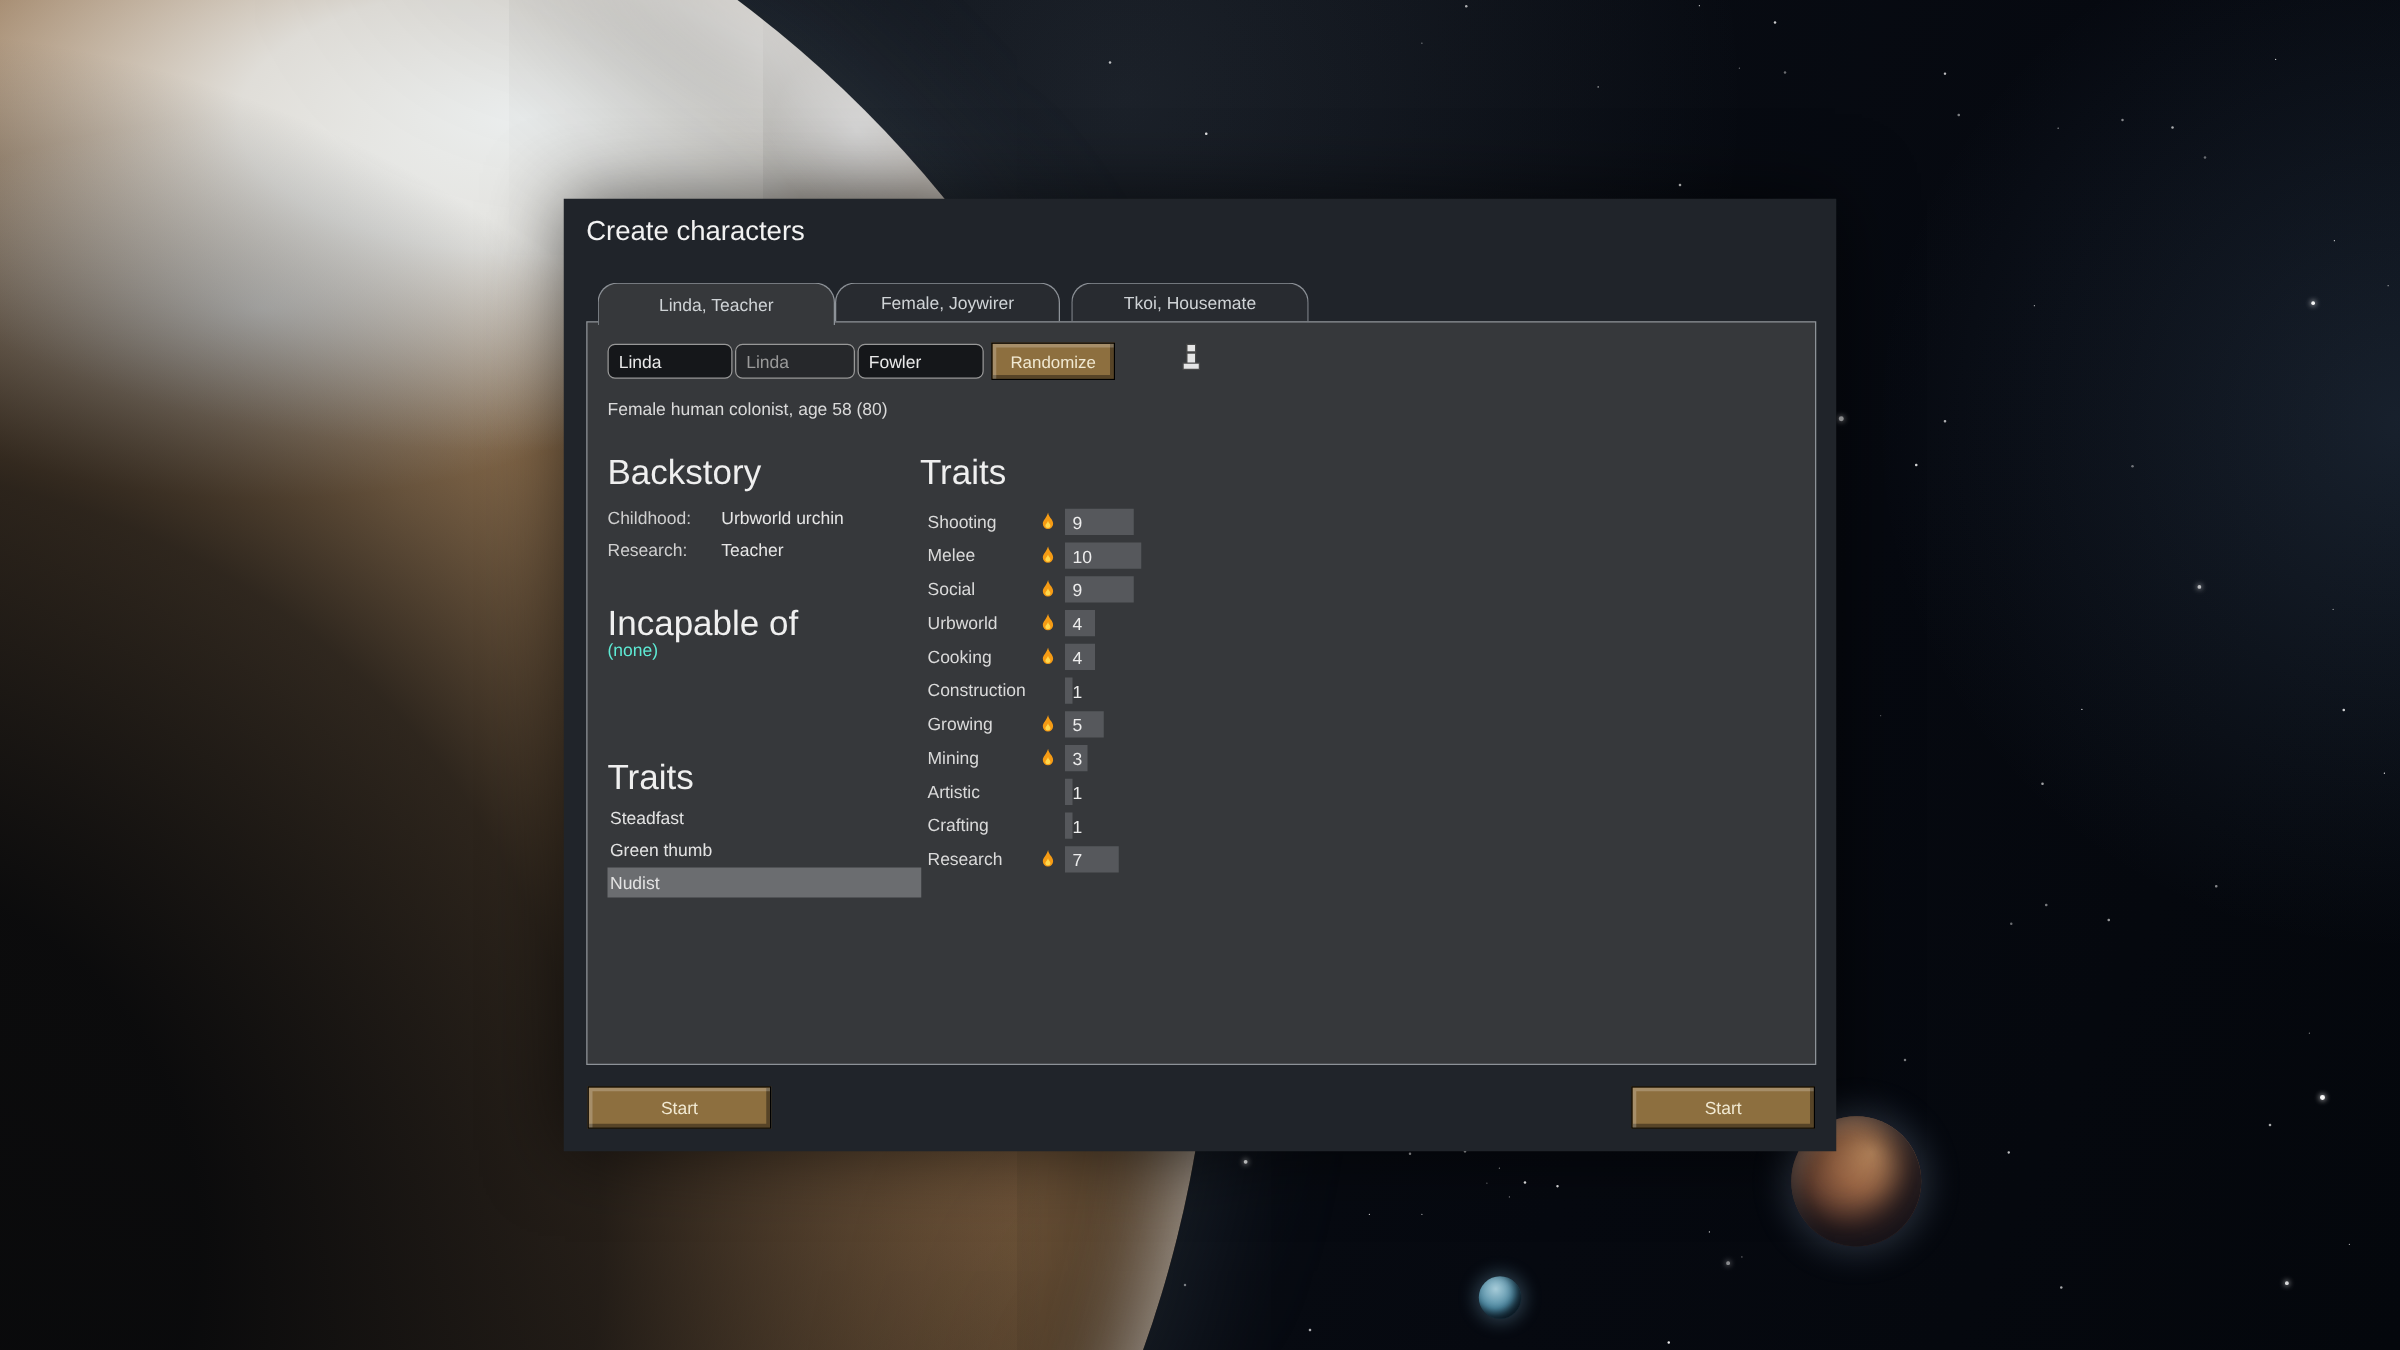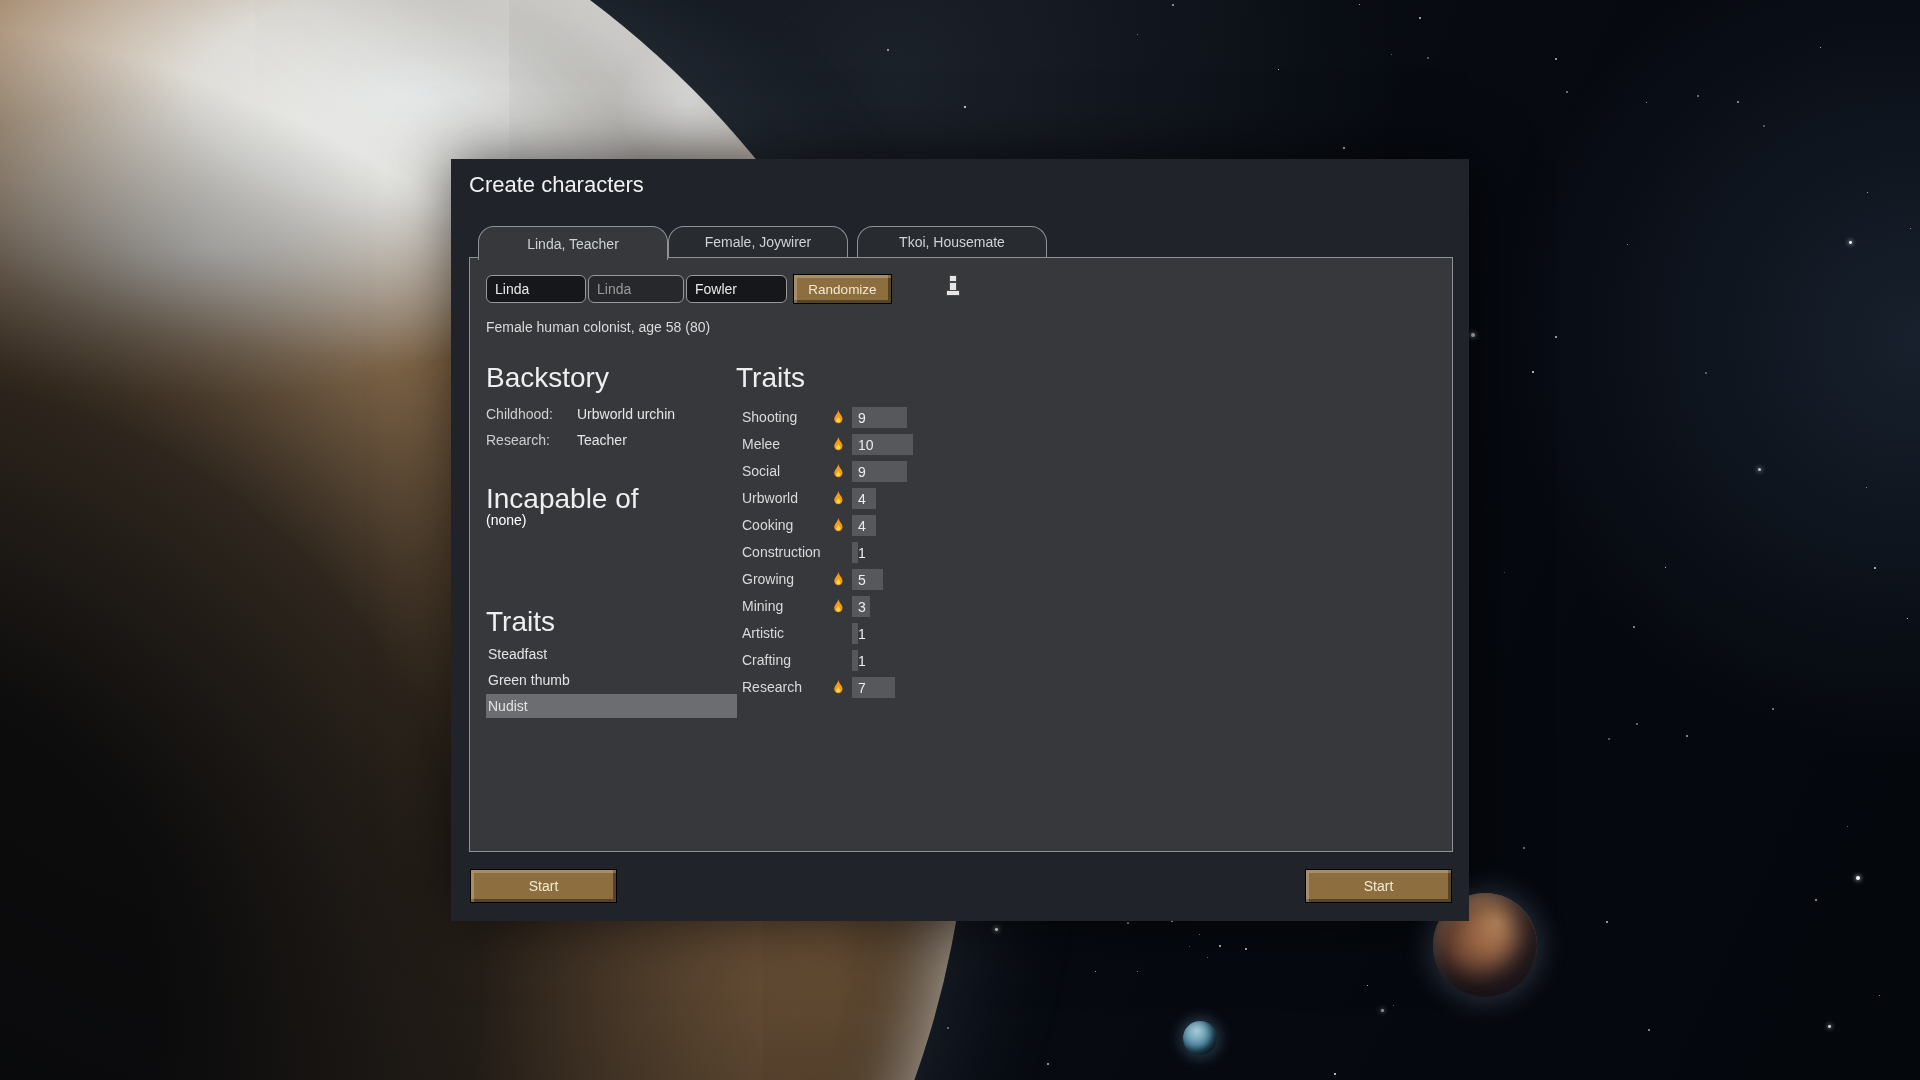--- a/index.html
+++ b/index.html
@@ -77,21 +77,21 @@
   .section-h{position:absolute;font-size:28px;color:#efefef;}
   #backstory-h{left:16px;top:104px;}
   #skills-h{left:266px;top:104px;}
   #incapable-h{left:16px;top:225px;}
   #traits-h{left:16px;top:348px;}
 
   .bs-row{position:absolute;left:16px;width:240px;font-size:14px;color:#cfcfcf;}
   .bs-row .bs-val{position:absolute;left:91px;top:0;color:#e6e6e6;white-space:nowrap;}
   #bs-row-0{top:148px;}
   #bs-row-1{top:174px;}
-  #incapable-none{position:absolute;left:16px;top:254px;font-size:14px;color:#ffffff;}
+  #incapable-none{position:absolute;left:16px;top:254px;font-size:14px;color:#5eead4;}
 
   .trait-row{position:absolute;left:16px;width:251px;height:24px;font-size:14px;color:#e3e3e3;
              display:flex;align-items:center;padding-left:2px;box-sizing:border-box;cursor:pointer;}
   .trait-row.highlight{background:#6b6d70;}
   #trait-0{top:384px;} #trait-1{top:410px;} #trait-2{top:436px;}
 
   #skill-list{position:absolute;left:266px;top:146px;width:260px;}
   .skill-row{position:relative;height:27px;}
   .skill-label{position:absolute;left:6px;top:5px;font-size:14px;color:#dadada;}
   .skill-flame{position:absolute;left:96px;top:6px;width:13px;height:15px;}

